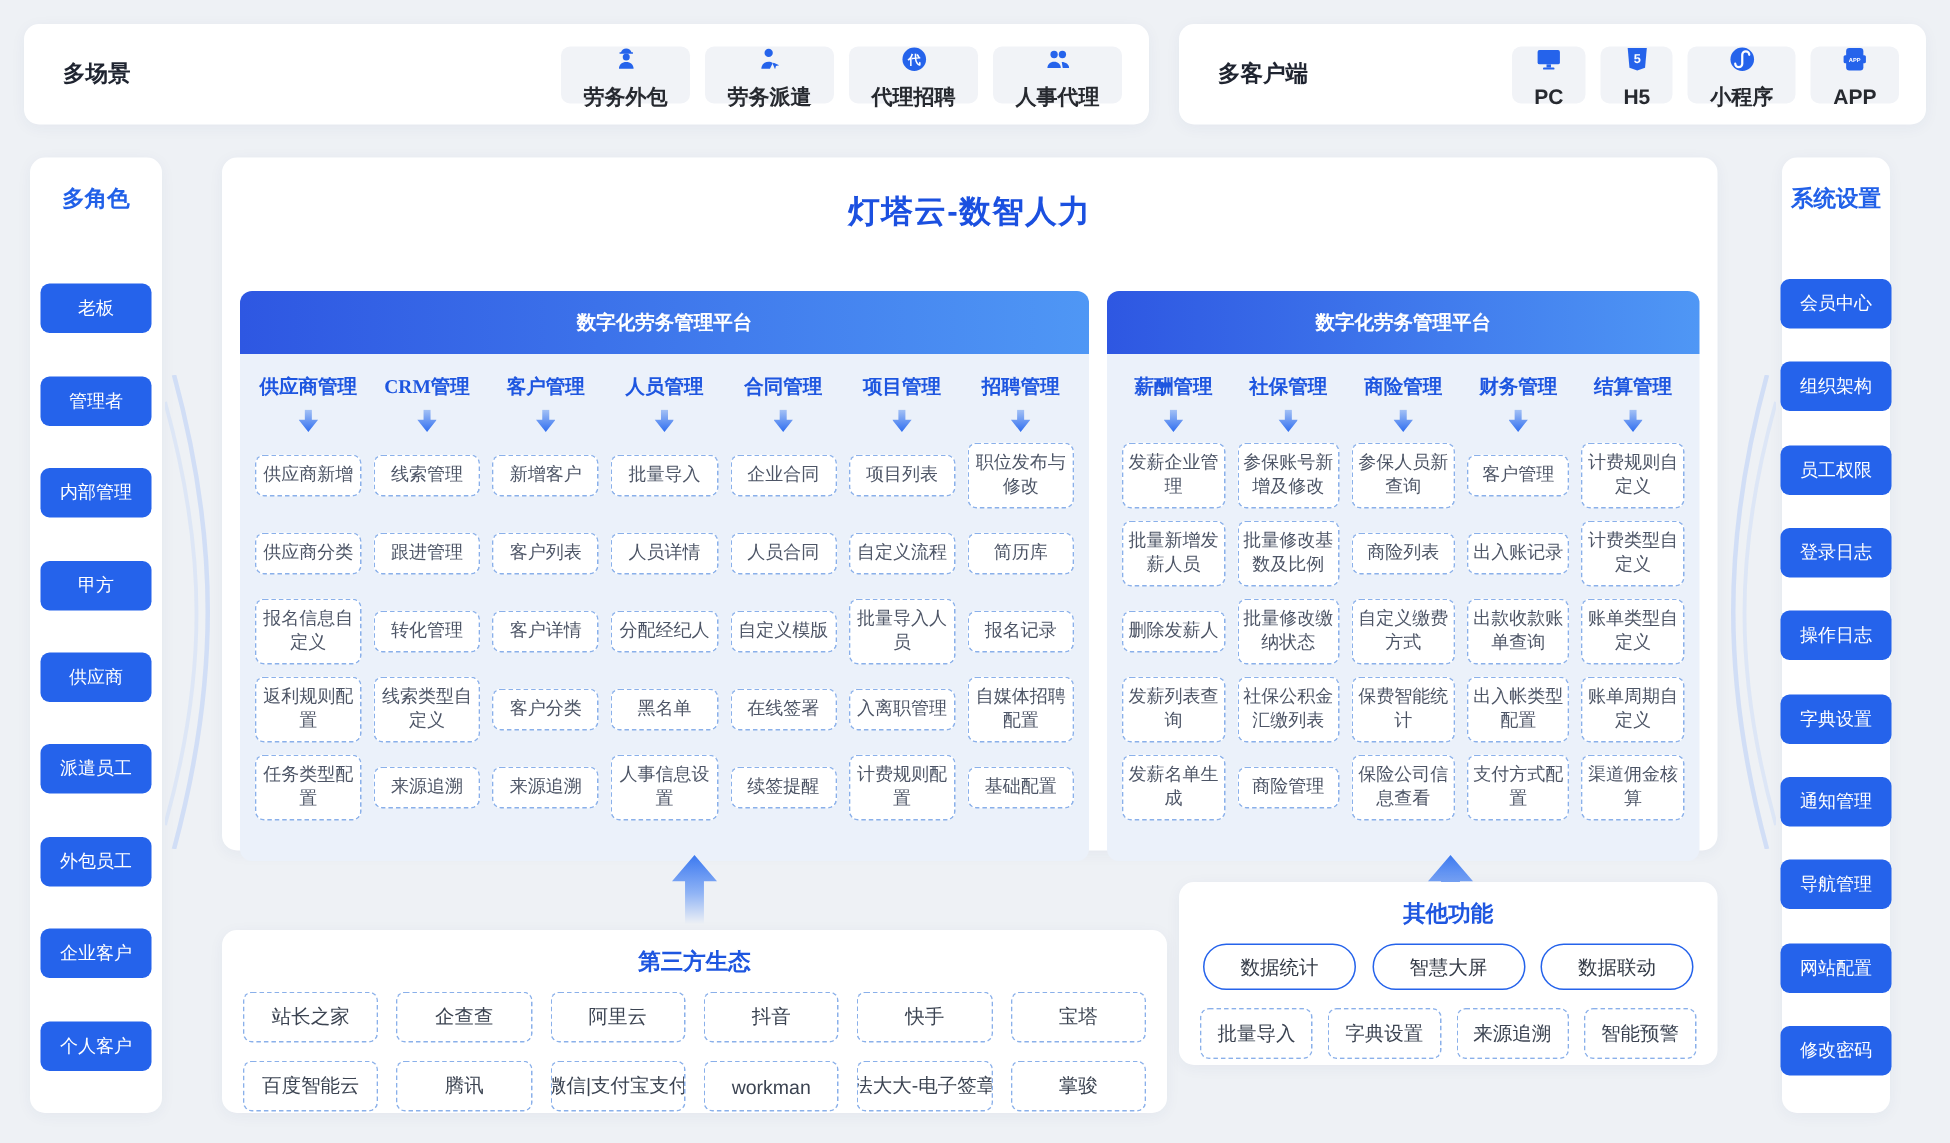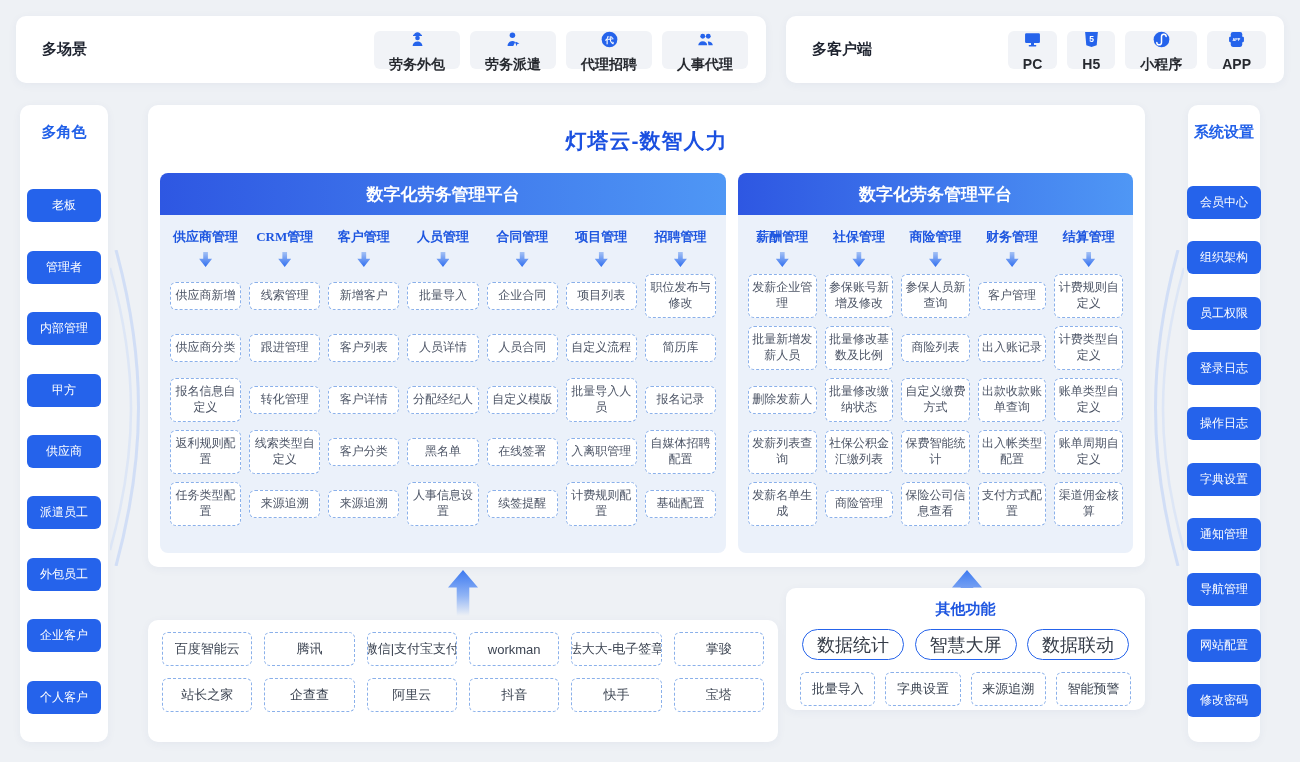--- a/index.html
+++ b/index.html
@@ -16,22 +16,22 @@
         font-size:14px;font-weight:600;color:#26292f;cursor:pointer;flex-direction:column;}
   .chip svg{display:block;}
   
   .sidebar{display:flex;flex-direction:column;align-items:center;box-sizing:border-box;padding:18px 0 14px;gap:29px;}
   .side-title{color:#2160e8;font-weight:bold;font-size:15px;margin-bottom:4px;}
   .side-btns{flex:1;display:flex;flex-direction:column;justify-content:space-around;align-items:center;width:100%;}
   .side-btn{background:#2563eb;color:#fff;font-size:12px;border-radius:6px;width:74px;padding:8px 0;text-align:center;cursor:pointer;}
   
   .main-title{position:absolute;top:22px;left:0;right:0;text-align:center;font-size:21px;font-weight:bold;color:#1b50e0;letter-spacing:1px;}
   .panel{position:absolute;top:68px;}
-  .panel-header{height:42px;display:flex;align-items:center;justify-content:center;color:#fff;font-size:17px;font-weight:bold;
-                background:linear-gradient(90deg,#2e57e2,#4f97f5);border-radius:8px 8px 0 0;}
+  .panel-header{height:42px;display:flex;align-items:center;justify-content:center;color:#fff;font-size:13px;font-weight:bold;
+                background:linear-gradient(90deg,#2e57e2,#4f97f5);border-radius:8px 8px 0 0;margin-top:21px;}
   .panel-body{background:#ebf1fa;border-radius:0 0 8px 8px;display:grid;column-gap:8px;padding:12px 10px 24px;box-sizing:border-box;height:338px;}
   .cols7{grid-template-columns:repeat(7,1fr);}
   .cols5{grid-template-columns:repeat(5,1fr);}
   .col{display:flex;flex-direction:column;align-items:center;min-width:0;font-family:Liberation Serif, serif;}
   .col-title{color:#1e56e0;font-weight:bold;font-size:13px;white-space:nowrap;height:20px;line-height:20px;}
   .down-arrow{width:13px;height:15px;margin:5px 0 3px;
     background:linear-gradient(180deg,#a5c2f5,#2f6ef0);
     clip-path:polygon(32% 0,68% 0,68% 45%,100% 45%,50% 100%,0 45%,32% 45%);}
   .cell{height:52px;display:flex;align-items:center;justify-content:center;width:100%;}
   .item{border:1px dashed #8ab0ea;border-radius:6px;background:#fff;color:#4d5566;font-size:12px;line-height:1.3;
@@ -41,21 +41,21 @@
     background:linear-gradient(180deg,#3c79f0 0%,#8fb3f5 55%,rgba(143,179,245,0) 100%);
     clip-path:polygon(50% 0,100% 38%,71% 38%,71% 100%,29% 100%,29% 38%,0 38%);}
   .swoosh{position:absolute;pointer-events:none;}
   
   .bottom-card{box-sizing:border-box;padding:12px 14px 0;}
   .bottom-title{text-align:center;color:#1e56e0;font-weight:bold;font-size:15px;margin-bottom:10px;}
   .grid6{display:grid;grid-template-columns:repeat(6,1fr);gap:12px;margin-bottom:12px;}
   .tp-box{border:1px dashed #8ab0ea;border-radius:6px;background:#fff;color:#3c4452;font-size:13px;height:32px;
           display:flex;align-items:center;justify-content:center;white-space:nowrap;overflow:hidden;}
   .pill-row{display:flex;justify-content:space-between;padding:0 2px;margin-bottom:12px;}
-  .pill{border:1.5px solid #2563eb;border-radius:17px;background:#fff;color:#333a46;font-size:18px;height:31px;width:102px;
+  .pill{border:1.5px solid #2563eb;border-radius:17px;background:#fff;color:#333a46;font-size:13px;height:31px;width:102px;
         display:flex;align-items:center;justify-content:center;box-sizing:border-box;cursor:pointer;}
   .grid4{display:grid;grid-template-columns:repeat(4,1fr);gap:10px;}
 </style>
 </head>
 <body>
 
 <div class="card topcard" style="left:16px;top:16px;width:750px;height:67px;">
   <div class="top-label">多场景</div>
   <div class="chips">
     <div class="chip">
@@ -426,36 +426,37 @@
           </div>
       </div>
     </div>
   </div>
 </div>
 
 <div class="up-arrow" style="left:448px;top:570px;"></div>
 <div class="up-arrow" style="left:952px;top:570px;"></div>
 
 <div class="card bottom-card" style="left:148px;top:620px;width:630px;height:122px;">
+  <div class="bottom-title">第三方生态</div>
+  <div class="grid6">
+    <div class="tp-box">站长之家</div>
+    <div class="tp-box">企查查</div>
+    <div class="tp-box">阿里云</div>
+    <div class="tp-box">抖音</div>
+    <div class="tp-box">快手</div>
+    <div class="tp-box">宝塔</div>
+  </div>
   <div class="grid6">
     <div class="tp-box">百度智能云</div>
     <div class="tp-box">腾讯</div>
     <div class="tp-box">微信|支付宝支付</div>
     <div class="tp-box">workman</div>
     <div class="tp-box">法大大-电子签章</div>
     <div class="tp-box">掌骏</div>
   </div>
-  <div class="grid6">
-    <div class="tp-box">站长之家</div>
-    <div class="tp-box">企查查</div>
-    <div class="tp-box">阿里云</div>
-    <div class="tp-box">抖音</div>
-    <div class="tp-box">快手</div>
-    <div class="tp-box">宝塔</div>
-  </div>
 </div>
 
 <div class="card bottom-card" style="left:786px;top:588px;width:359px;height:122px;">
   <div class="bottom-title">其他功能</div>
   <div class="pill-row">
     <div class="pill">数据统计</div>
     <div class="pill">智慧大屏</div>
     <div class="pill">数据联动</div>
   </div>
   <div class="grid4">

